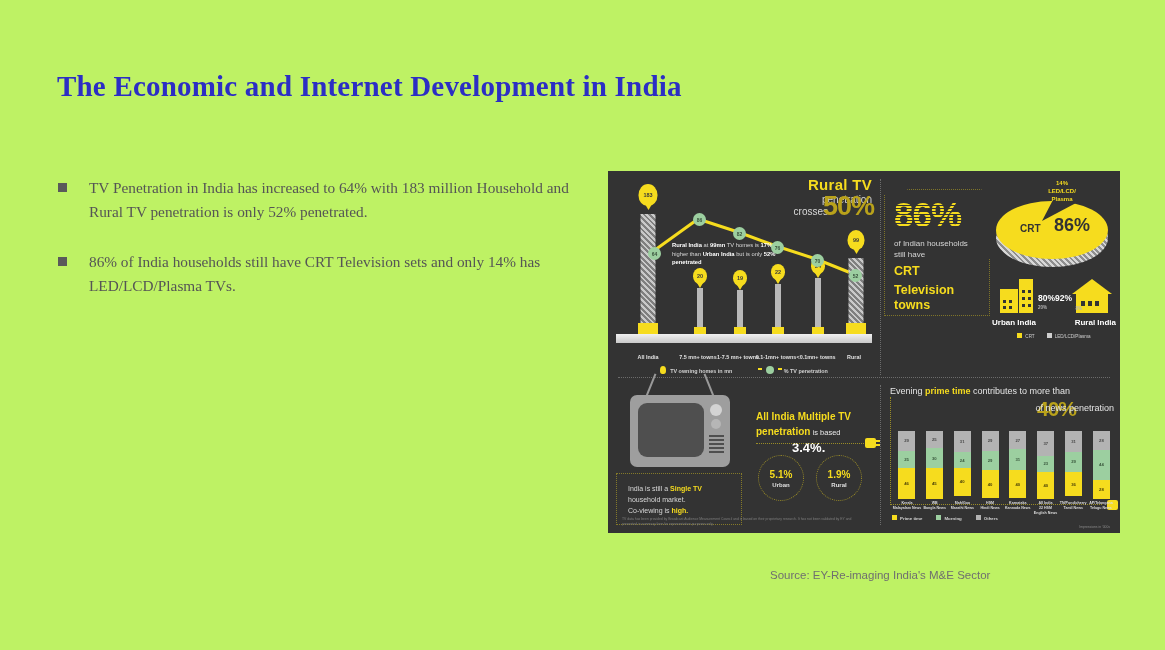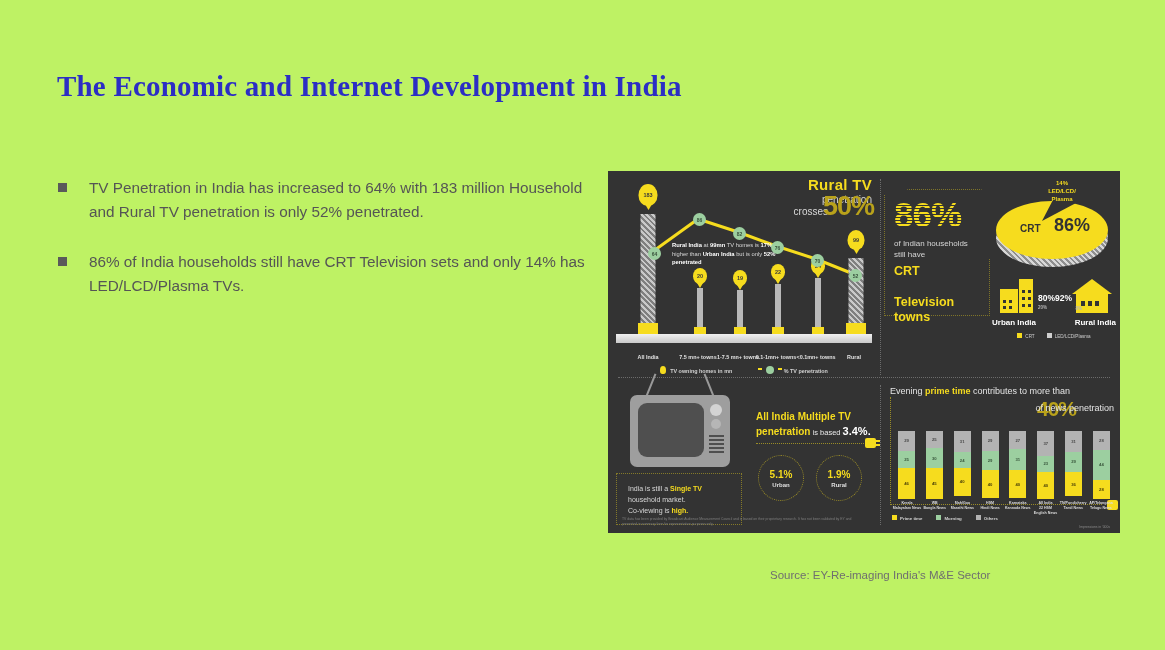--- a/index.html
+++ b/index.html
@@ -20,21 +20,21 @@
 
   
   .bullets{position:absolute;left:58px;top:176px;width:530px;}
   .bullet{display:flex;margin-bottom:27px;}
   .bullet-marker{
     width:9px;height:9px;background:#5a5a5a;
     margin-top:7px;margin-right:22px;flex:0 0 9px;
   }
   .bullet-text{
     font-size:15.3px;line-height:23.5px;color:#555555;
-    font-family:Liberation Sans, sans-serif;
+    font-family:Liberation Serif, serif;
   }
 
   
   .info{
     position:absolute;left:608px;top:171px;width:512px;height:362px;
     background:#333333;overflow:hidden;
   }
 
   
   .q{position:absolute;}
@@ -200,21 +200,21 @@
     position:absolute;left:20px;top:106px;width:110px;
     color:#d8d8d8;font-size:7px;line-height:11px;}
   .tv-cap .y{color:#f6dc1e;font-weight:bold;}
   .tv-dashbox{
     position:absolute;left:8px;top:96px;width:124px;height:50px;
     border:1px dotted #9a8c27;opacity:.8;}
   .mt-head{
     position:absolute;left:148px;top:32px;width:116px;
     color:#f6dc1e;font-weight:bold;font-size:10px;line-height:15px;}
   .mt-head .w{color:#e8e8e8;font-weight:normal;font-size:7.5px;}
-  .mt-head .big{color:#ffffff;font-size:11px;}
+  .mt-head .big{color:#ffffff;font-size:13px;margin-left:36px;}
   .mt-dots{
     position:absolute;left:148px;top:66px;right:16px;height:0;
     border-top:1px dotted #9a8c27;}
   .plug{
     position:absolute;right:4px;top:61px;width:11px;height:10px;
     background:#f6dc1e;border-radius:2px;}
   .plug:before,.plug:after{
     content:"";position:absolute;right:-4px;width:4px;height:2px;background:#f6dc1e;}
   .plug:before{top:2px;} .plug:after{bottom:2px;}
   .circ{
@@ -358,21 +358,21 @@
       </div>
     </div>
 
     <div class="q q-tr">
       <div class="dash-box"></div>
       <div class="crt-block">
         <div class="crt-86">86%</div>
         <div class="crt-sub">of Indian households</div>
         <div class="crt-sub" style="margin-top:0;">still have</div>
         <div class="crt-strong">CRT</div>
-        <div class="crt-strong" style="margin-top:16px;">Television</div>
+        <div class="crt-strong" style="margin-top:4px;">Television</div>
         <div class="crt-strong" style="margin-top:0;">towns</div>
       </div>
 
       <div class="pie-wrap">
         <div class="pie-side"></div>
         <div class="pie-top"></div>
         <div class="pie-wedge"></div>
         <div class="pie-crt">CRT</div>
         <div class="pie-86">86%</div>
         <div class="pie-lbl">

